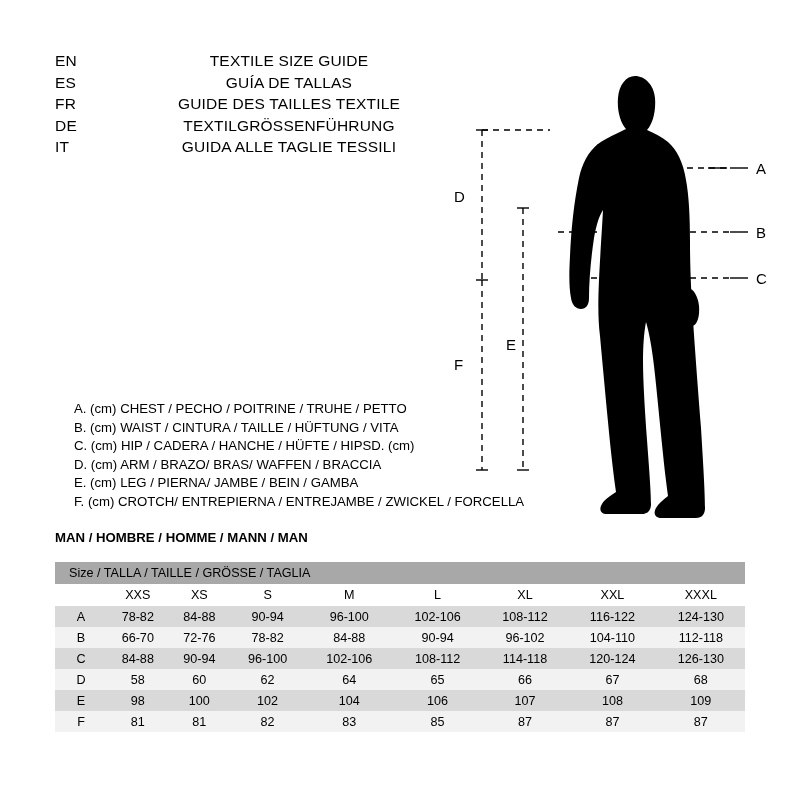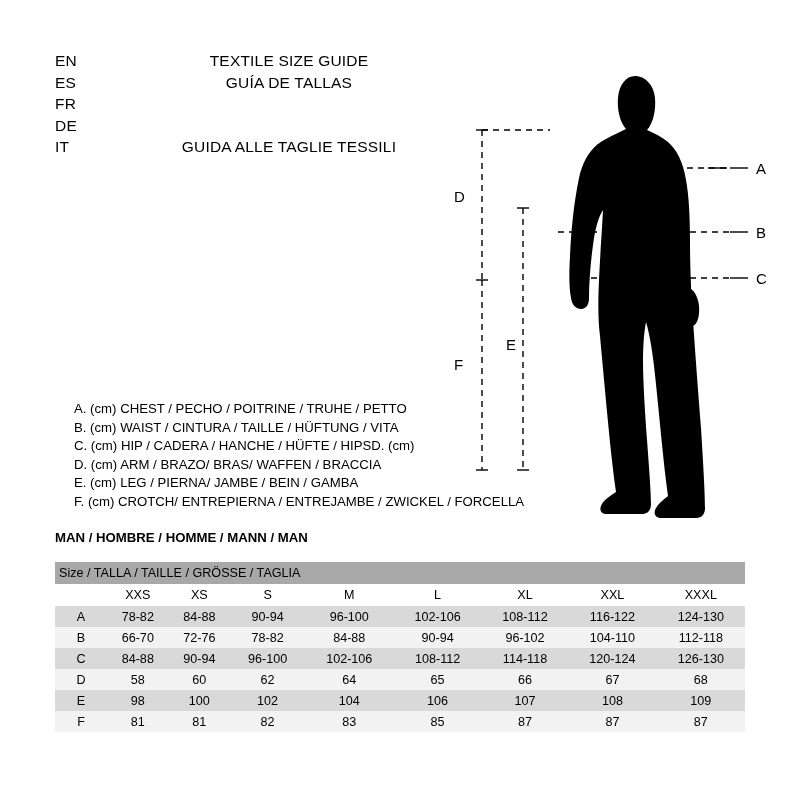--- a/index.html
+++ b/index.html
@@ -91,21 +91,21 @@
   }
   table.size-table td, table.size-table th {
     padding: 0;
     height: 21px;
     font-weight: normal;
     text-align: center;
   }
   tr.caption-row td {
     background: #a8a8a8;
     text-align: left;
-    padding-left: 4px;
+    padding-left: 14px;
     height: 22px;
     font-size: 12.6px;
     color: #000;
   }
   tr.header-row td {
     background: #ffffff;
     height: 22px;
   }
   tr.band-dark td {
     background: #d9d9d9;
@@ -128,23 +128,25 @@
     <div class="title-row">
       <span class="title-lang">EN</span>
       <span class="title-text">TEXTILE SIZE GUIDE</span>
     </div>
     <div class="title-row">
       <span class="title-lang">ES</span>
       <span class="title-text">GUÍA DE TALLAS</span>
     </div>
     <div class="title-row">
       <span class="title-lang">FR</span>
+      <span class="title-text">GUIDE DES TAILLES TEXTILE</span>
     </div>
     <div class="title-row">
       <span class="title-lang">DE</span>
+      <span class="title-text">TEXTILGRÖSSENFÜHRUNG</span>
     </div>
     <div class="title-row">
       <span class="title-lang">IT</span>
       <span class="title-text">GUIDA ALLE TAGLIE TESSILI</span>
     </div>
   </div>
 
   <div class="legend-block">
     <div class="legend-row">A. (cm) CHEST / PECHO / POITRINE / TRUHE / PETTO</div>
     <div class="legend-row">B. (cm) WAIST / CINTURA / TAILLE / HÜFTUNG / VITA</div>

